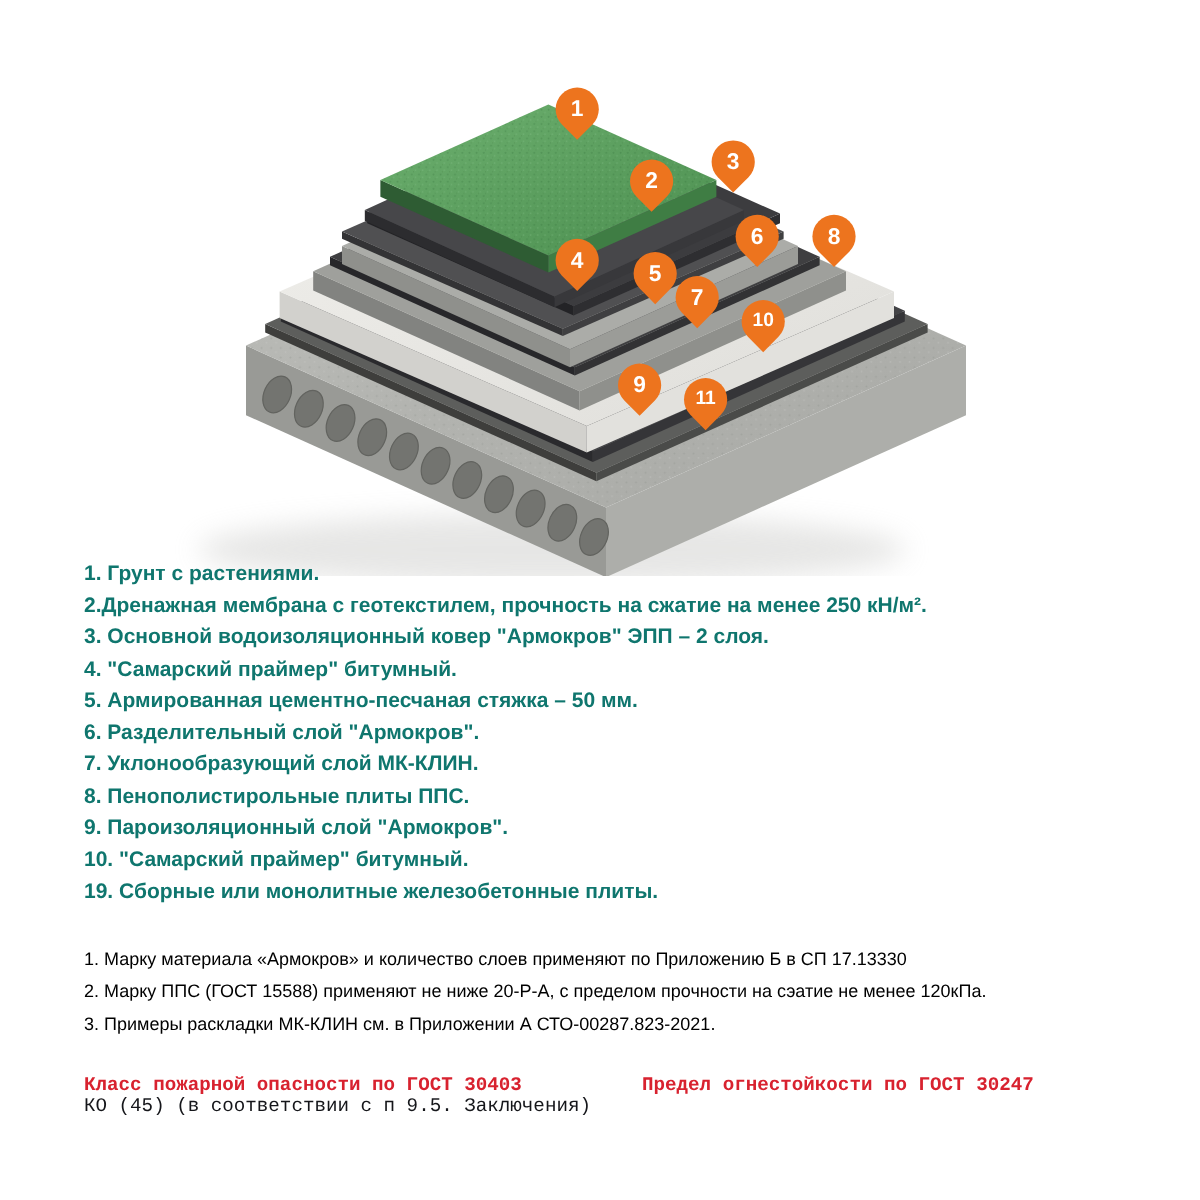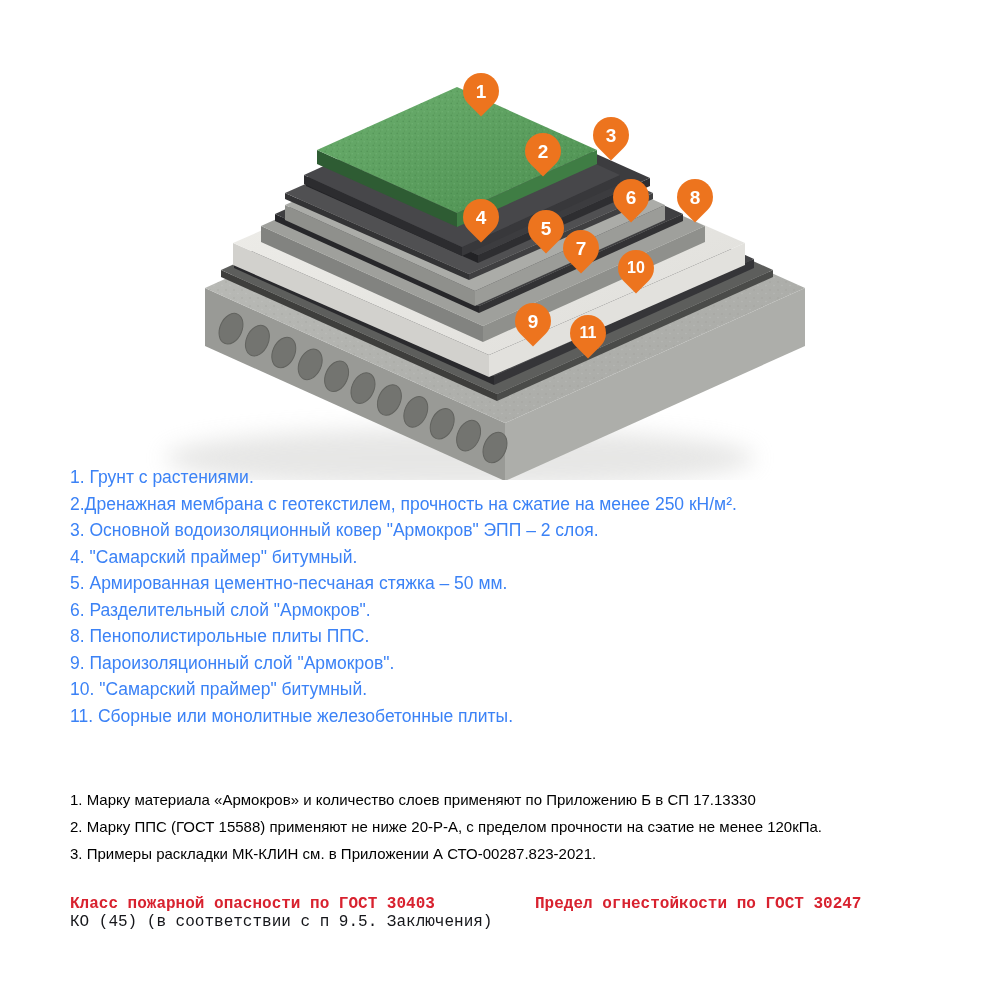--- a/index.html
+++ b/index.html
@@ -22,21 +22,21 @@
   .pin .pin-num{
     position:absolute;inset:0;display:flex;align-items:center;justify-content:center;
     transform:rotate(-45deg);
     color:#fff;font-weight:700;font-size:19px;line-height:1;
   }
   .pin.small .pin-num{font-size:16px;}
 
   
   .legend{
     position:absolute;left:70px;top:464px;width:900px;
-    font-size:17.5px;font-weight:400;color:#3b82f6;
+    font-size:17.5px;font-weight:700;color:#0f766e;
     line-height:26.5px;white-space:nowrap;
   }
   
   .footnotes{
     position:absolute;left:70px;top:786px;width:900px;
     font-size:15px;font-weight:400;color:#000000;
     line-height:27px;white-space:nowrap;
   }
   
   .info-block{position:absolute;top:895px;white-space:nowrap;font-family:Liberation Mono, monospace;}
@@ -160,24 +160,25 @@
     </div>
 </div>
 
 <div class="legend">
   <div class="legend-item">1. Грунт с растениями.</div>
   <div class="legend-item">2.Дренажная мембрана с геотекстилем, прочность на сжатие на менее 250 кН/м².</div>
   <div class="legend-item">3. Основной водоизоляционный ковер "Армокров" ЭПП – 2 слоя.</div>
   <div class="legend-item">4. "Самарский праймер" битумный.</div>
   <div class="legend-item">5. Армированная цементно-песчаная стяжка – 50 мм.</div>
   <div class="legend-item">6. Разделительный слой "Армокров".</div>
+  <div class="legend-item">7. Уклонообразующий слой МК-КЛИН.</div>
   <div class="legend-item">8. Пенополистирольные плиты ППС.</div>
   <div class="legend-item">9. Пароизоляционный слой "Армокров".</div>
   <div class="legend-item">10. "Самарский праймер" битумный.</div>
-  <div class="legend-item">11. Сборные или монолитные железобетонные плиты.</div>
+  <div class="legend-item">19. Сборные или монолитные железобетонные плиты.</div>
 </div>
 
 <div class="footnotes">
   <div class="footnote">1. Марку материала «Армокров» и количество слоев применяют по Приложению Б в СП 17.13330</div>
   <div class="footnote">2. Марку ППС (ГОСТ 15588) применяют не ниже 20-Р-А, с пределом прочности на сэатие не менее 120кПа.</div>
   <div class="footnote">3. Примеры раскладки МК-КЛИН см. в Приложении А СТО-00287.823-2021.</div>
 </div>
 
 <div class="info-block left">
   <div class="info-heading" style="color: rgb(216, 34, 47);">Класс пожарной опасности по ГОСТ 30403</div>

